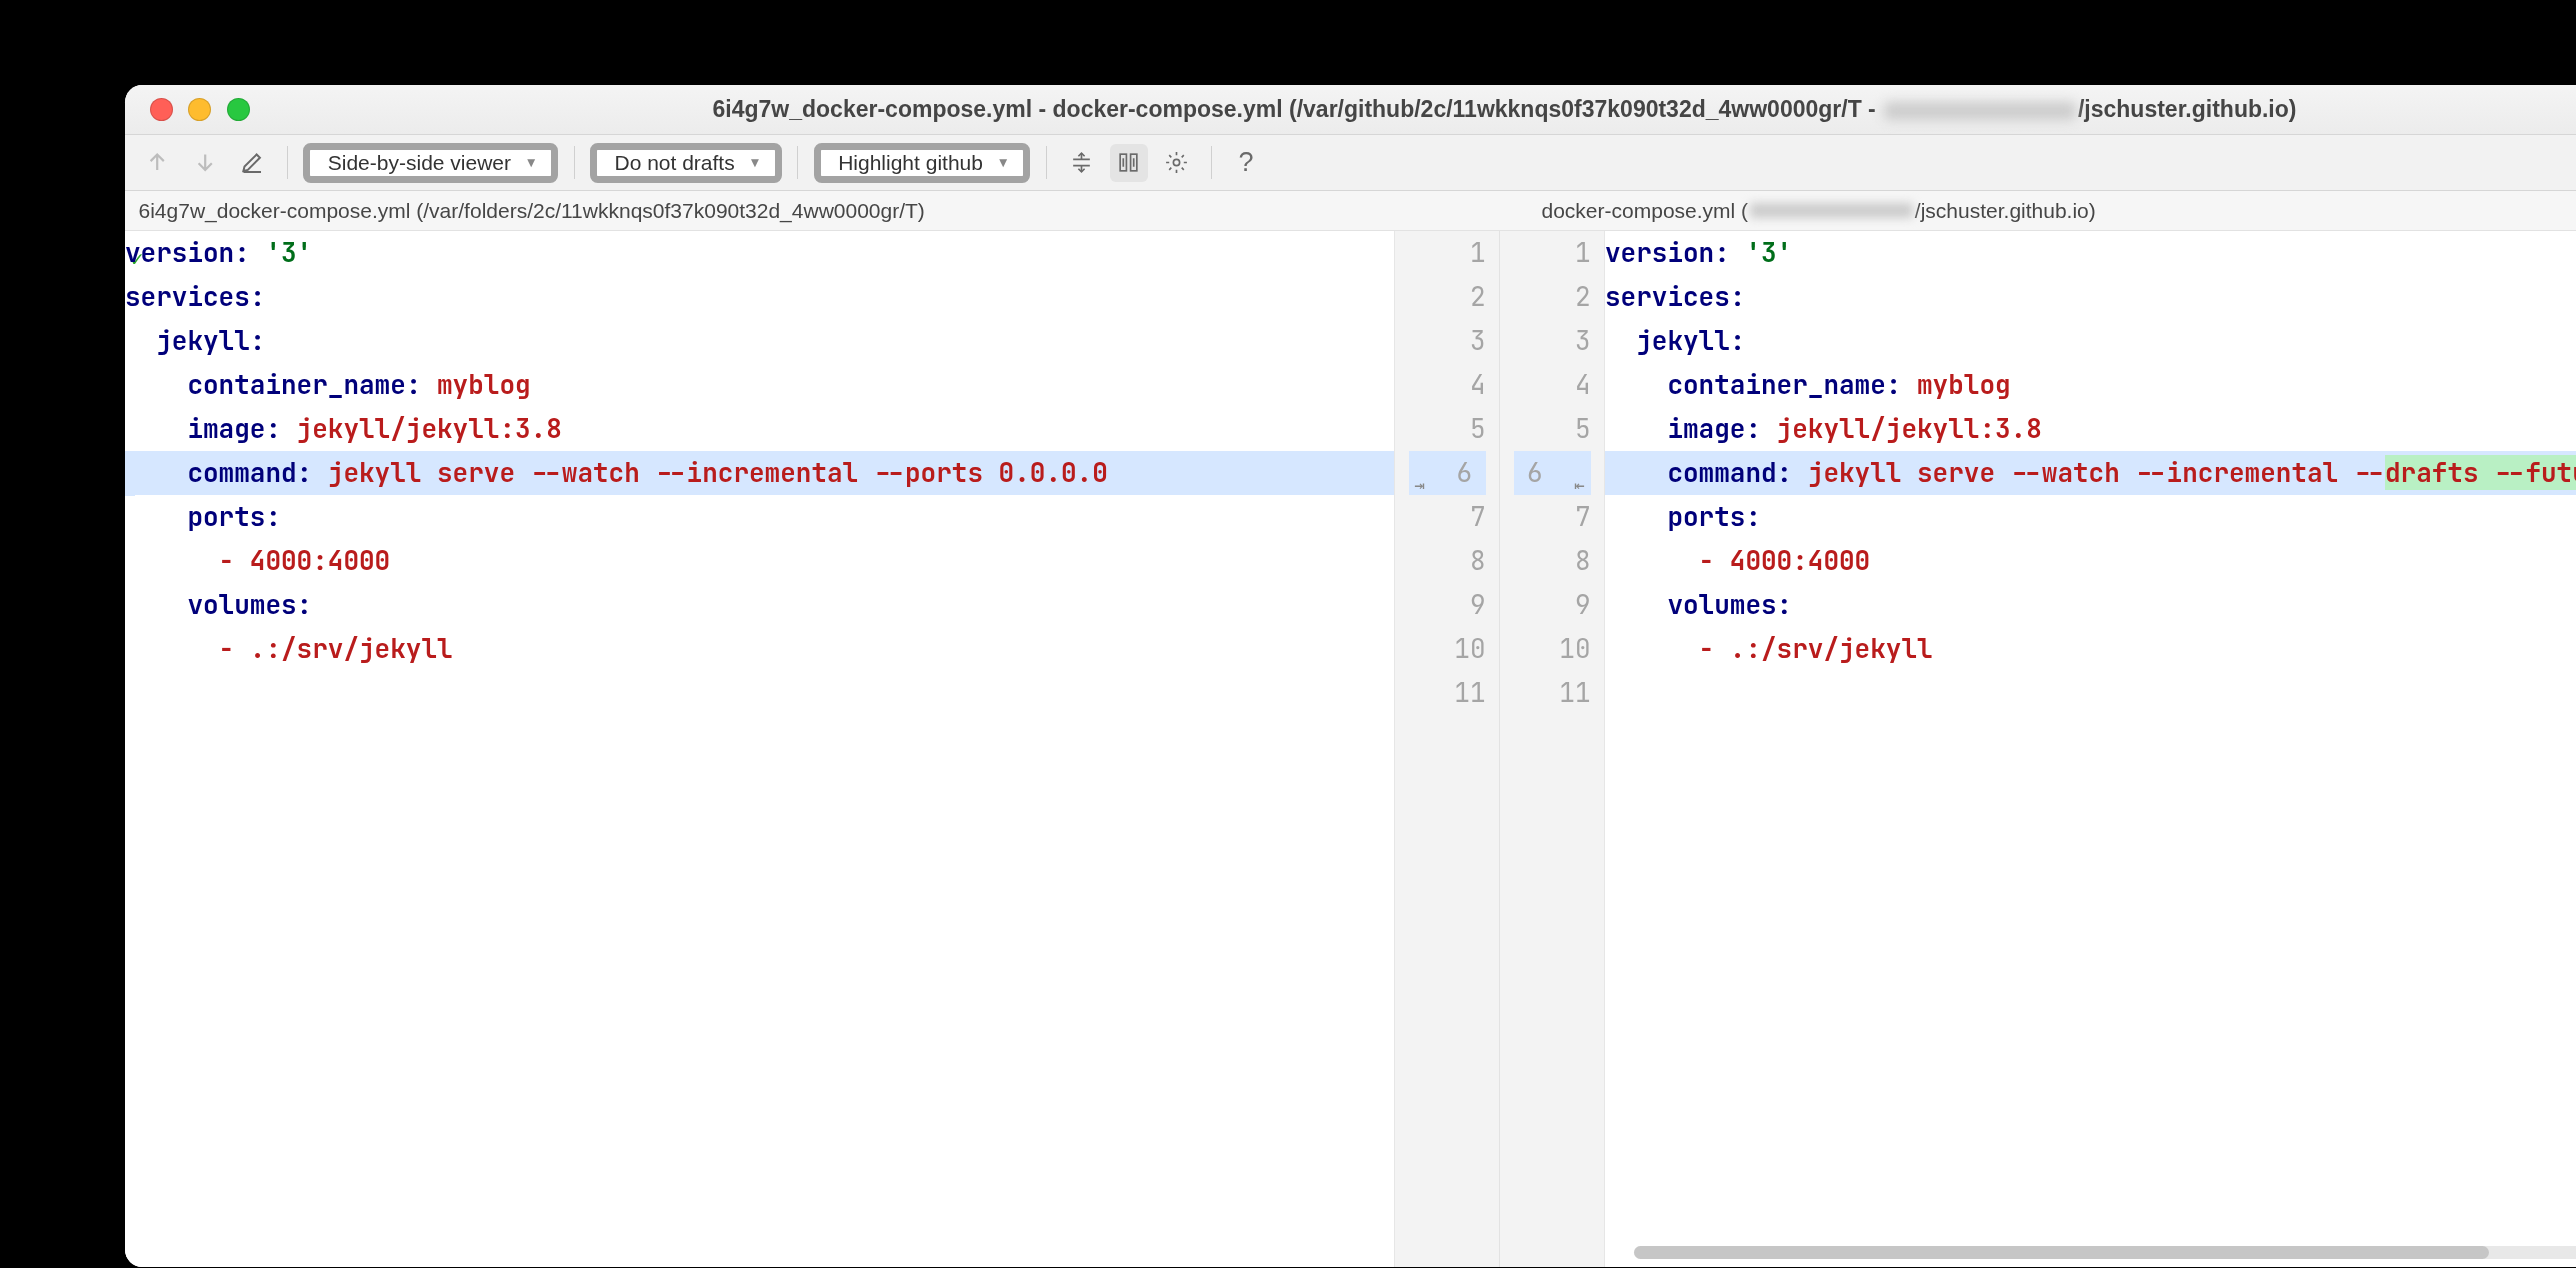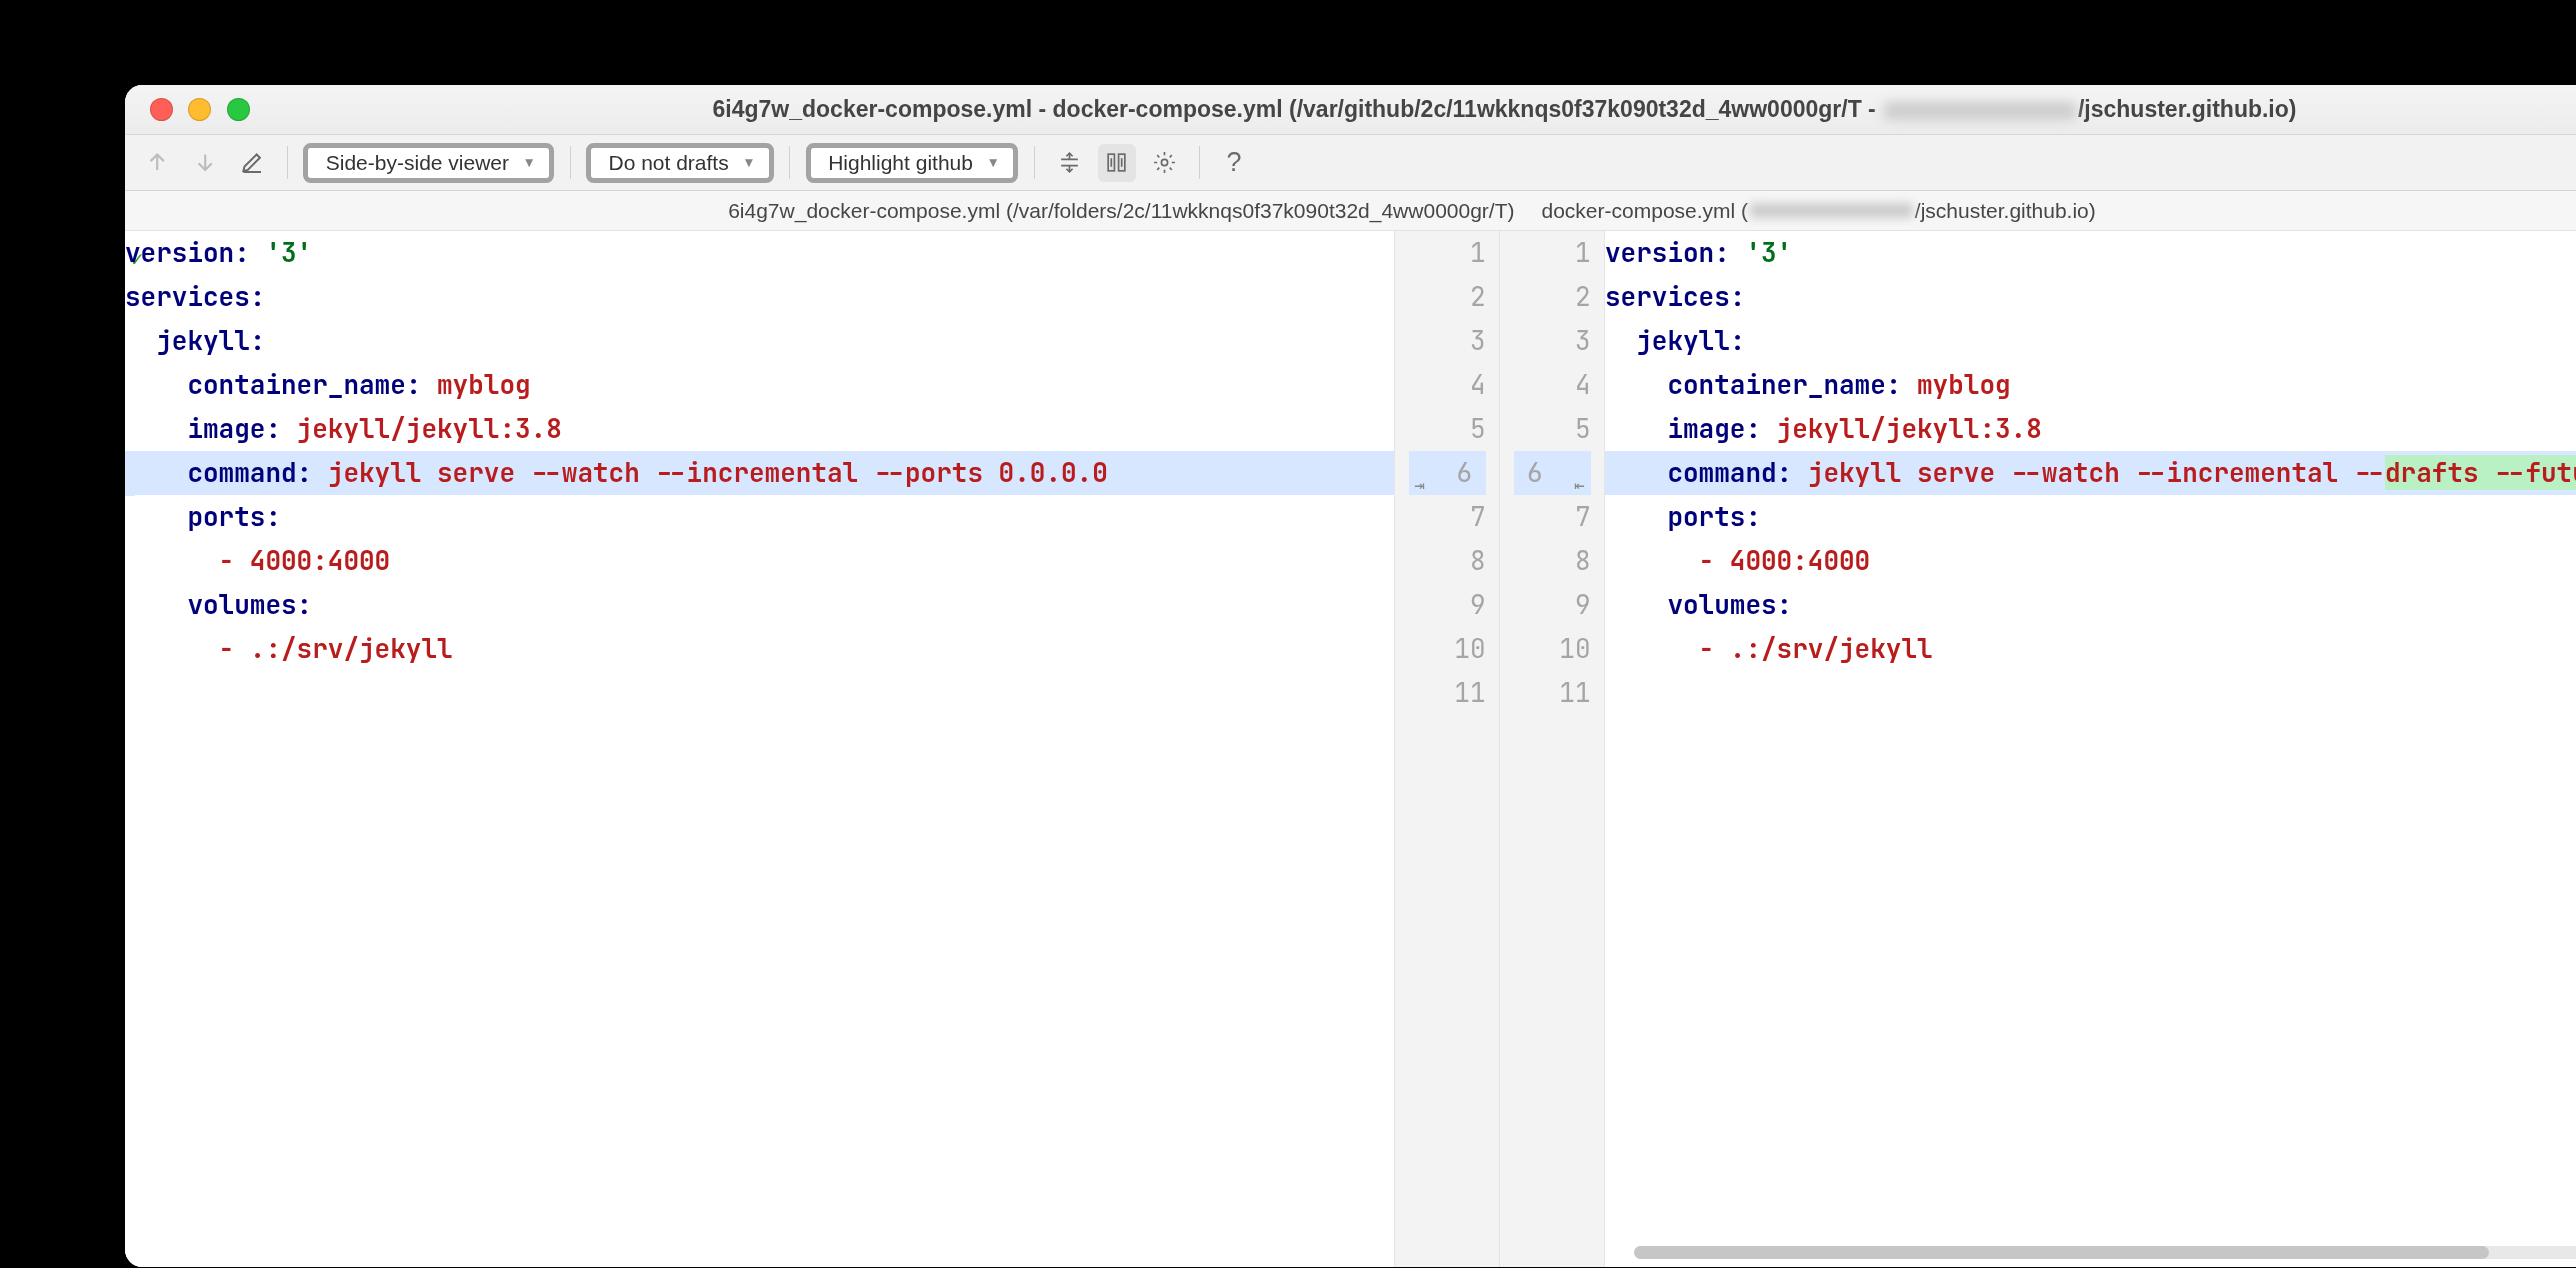--- a/index.html
+++ b/index.html
@@ -82,21 +82,21 @@
     color:#6a6a6a;
     cursor:pointer;
   }
   .tb-btn.disabled { color:#bdbdbd; cursor:default;}
   .tb-sep { width:1px; height:33px; background:#d0d0d0; margin:0 5.8px;}
   .combo {
     display:flex; align-items:center;
     height: 40px;
     padding: 0 13.5px 0 17.3px;
     background:#fff;
-    border:5px solid #a3a3a3;
+    border:7px solid #a3a3a3;
     border-radius:7.7px;
     font-size:21px;
     color:#333;
     gap:13.5px;
     cursor:pointer;
   }
   .combo .caret { font-size:13.5px; color:#888; }
   .tb-icon svg { width:25px; height:25px; stroke:#6a6a6a; fill:none; stroke-width:1.6; }
   
   .fileheaders {
@@ -105,21 +105,21 @@
     border-bottom:1px solid #e2e2e2;
     display:flex;
     font-size:21px;
     color:#464646;
   }
   .fileheaders .fh {
     display:flex; align-items:center;
     padding:0 13.5px;
     white-space:nowrap;
   }
-  .fileheaders .fh.left { flex:0 0 1403px;justify-content:flex-end; }
+  .fileheaders .fh.left { flex:0 0 1403px; }
   .fileheaders .fh.right { flex:1; }
   .fh .blur { display:inline-block; width:163px; height:15.4px; background:#ccc; filter:blur(4.8px); border-radius:2.9px; margin:0 1.9px;}
   
   .diffbody {
     flex:1;
     display:flex;
     font-family: "JetBrains Mono","Menlo","Consolas",monospace;
     font-size: 26px;
     line-height: 44px;
     position:relative;

